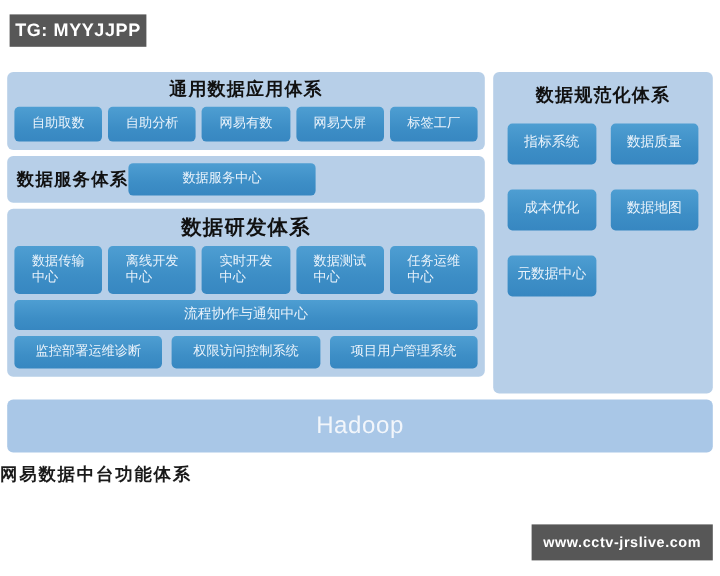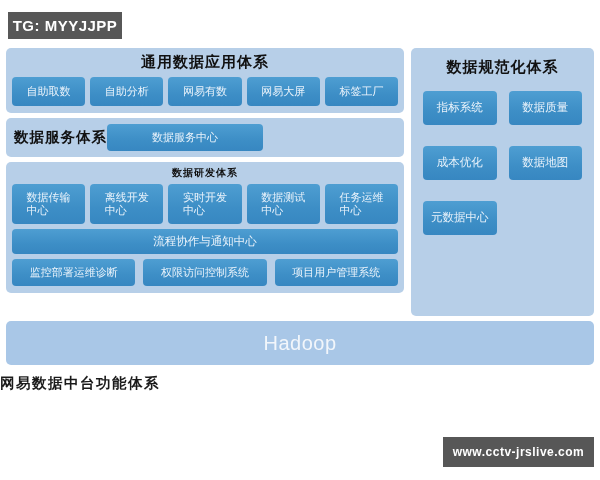--- a/index.html
+++ b/index.html
@@ -38,21 +38,21 @@
     top: 437px;
     width: 151px;
     height: 30px;
     font-size: 12px;
   }
 
   
   .diagram {
     position: absolute;
     left: 0;
-    top: 44px;
+    top: 56px;
     width: 600px;
     height: 348px;
   }
 
   .cols {
     position: absolute;
     left: 6px;
     top: 4px;
     width: 588px;
     height: 268px;
@@ -104,21 +104,21 @@
     font-size: 14.5px;
     white-space: nowrap;
     margin: 0;
   }
   #panel-service .chip-wide { width: 156px; }
 
   
   #panel-dev {
     padding: 4px 6px 7px 6px;
   }
-  #panel-dev .panel-title { font-size: 10px; margin-bottom: 4px; }
+  #panel-dev .panel-title { font-size: 17px; margin-bottom: 4px; }
   .row-stack { display: flex; flex-direction: column; gap: 5px; }
   .row3 { display: flex; gap: 8px; }
   .row3 > * { flex: 1; }
 
   
   #panel-norm {
     height: 100%;
     box-sizing: border-box;
     padding: 10px 12px;
   }

